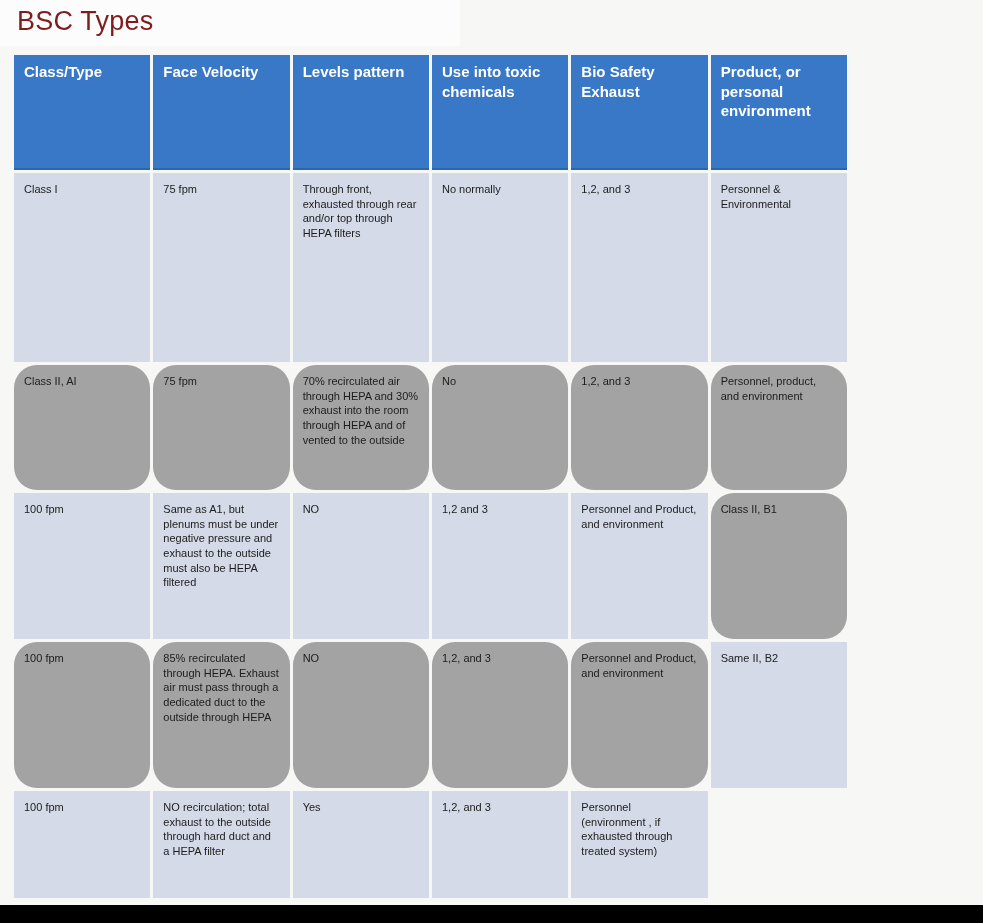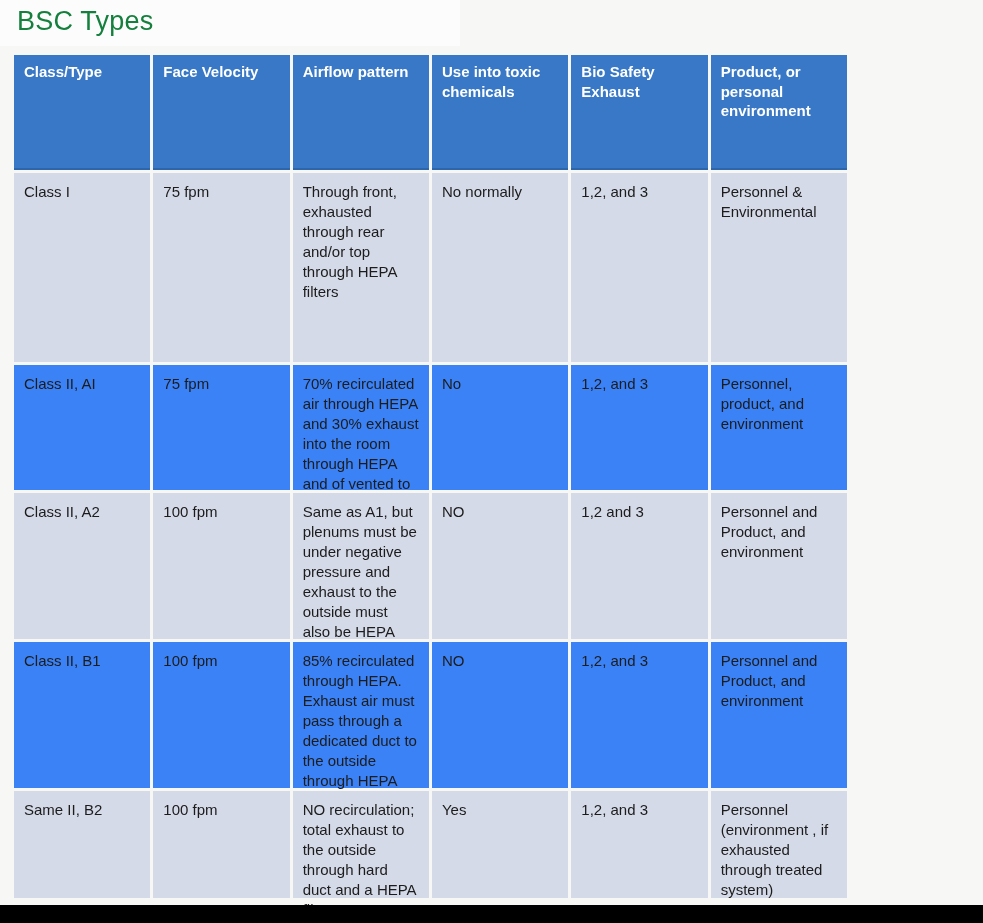--- a/index.html
+++ b/index.html
@@ -17,21 +17,21 @@
   .title-bg {
     position: absolute;
     left: 0; top: 0;
     width: 460px; height: 46px;
     background: #fcfcfc;
   }
   .page-title {
     position: absolute;
     left: 17px; top: 6px;
     font-size: 27px;
-    color: #15803d;
+    color: #7f1d1d;
     letter-spacing: 0.2px;
   }
   .bsc-table {
     position: absolute;
     left: 14px; top: 55px;
     width: 833px;
     display: grid;
     grid-template-columns: repeat(6, 1fr);
     grid-template-rows: 115px 189px 125px 146px 146px 107px;
     gap: 3px;
@@ -41,65 +41,64 @@
     background: #3878c6;
     border-bottom: 2px solid #2e66ab;
     color: #ffffff;
     font-weight: bold;
     font-size: 15px;
     line-height: 1.3;
     padding: 7px 10px 0 10px;
     box-sizing: border-box;
   }
   .td {
-    font-size: 15px;
+    font-size: 11px;
     line-height: 1.33;
     color: #1c1c1c;
     padding: 9px 10px 9px 10px;
     box-sizing: border-box;
   }
   .row-odd  { background: #d5dae8; }
-  .row-even { background: #3b82f6; }
+  .row-even { background: #a3a3a3; border-radius: 23px; }
   .bottom-bar {
     position: absolute;
     left: 0; top: 905px;
     width: 983px; height: 18px;
     background: #000000;
   }
 </style>
 </head>
 <body>
 
 <div class="title-bg"></div>
 <div class="page-title">BSC Types</div>
 
 <div class="bsc-table">
 
   <div class="th">Class/Type</div>
   <div class="th">Face Velocity</div>
-  <div class="th">Airflow pattern</div>
+  <div class="th">Levels pattern</div>
   <div class="th">Use into toxic chemicals</div>
   <div class="th">Bio Safety Exhaust</div>
   <div class="th">Product, or personal environment</div>
 
   <div class="td row-odd">Class I</div>
   <div class="td row-odd">75 fpm</div>
   <div class="td row-odd">Through front, exhausted through rear and/or top through HEPA filters</div>
   <div class="td row-odd">No normally</div>
   <div class="td row-odd">1,2, and 3</div>
   <div class="td row-odd">Personnel &amp; Environmental</div>
 
   <div class="td row-even">Class II, AI</div>
   <div class="td row-even">75 fpm</div>
   <div class="td row-even">70% recirculated air through HEPA and 30% exhaust into the room through HEPA and of vented to the outside</div>
   <div class="td row-even">No</div>
   <div class="td row-even">1,2, and 3</div>
   <div class="td row-even">Personnel, product, and environment</div>
 
-  <div class="td row-odd">Class II, A2</div>
   <div class="td row-odd">100 fpm</div>
   <div class="td row-odd">Same as A1, but plenums must be under negative pressure and exhaust to the outside must also be HEPA filtered</div>
   <div class="td row-odd">NO</div>
   <div class="td row-odd">1,2 and 3</div>
   <div class="td row-odd">Personnel and Product, and environment</div>
 
   <div class="td row-even">Class II, B1</div>
   <div class="td row-even">100 fpm</div>
   <div class="td row-even">85% recirculated through HEPA. Exhaust air must pass through a dedicated duct to the outside through HEPA</div>
   <div class="td row-even">NO</div>

